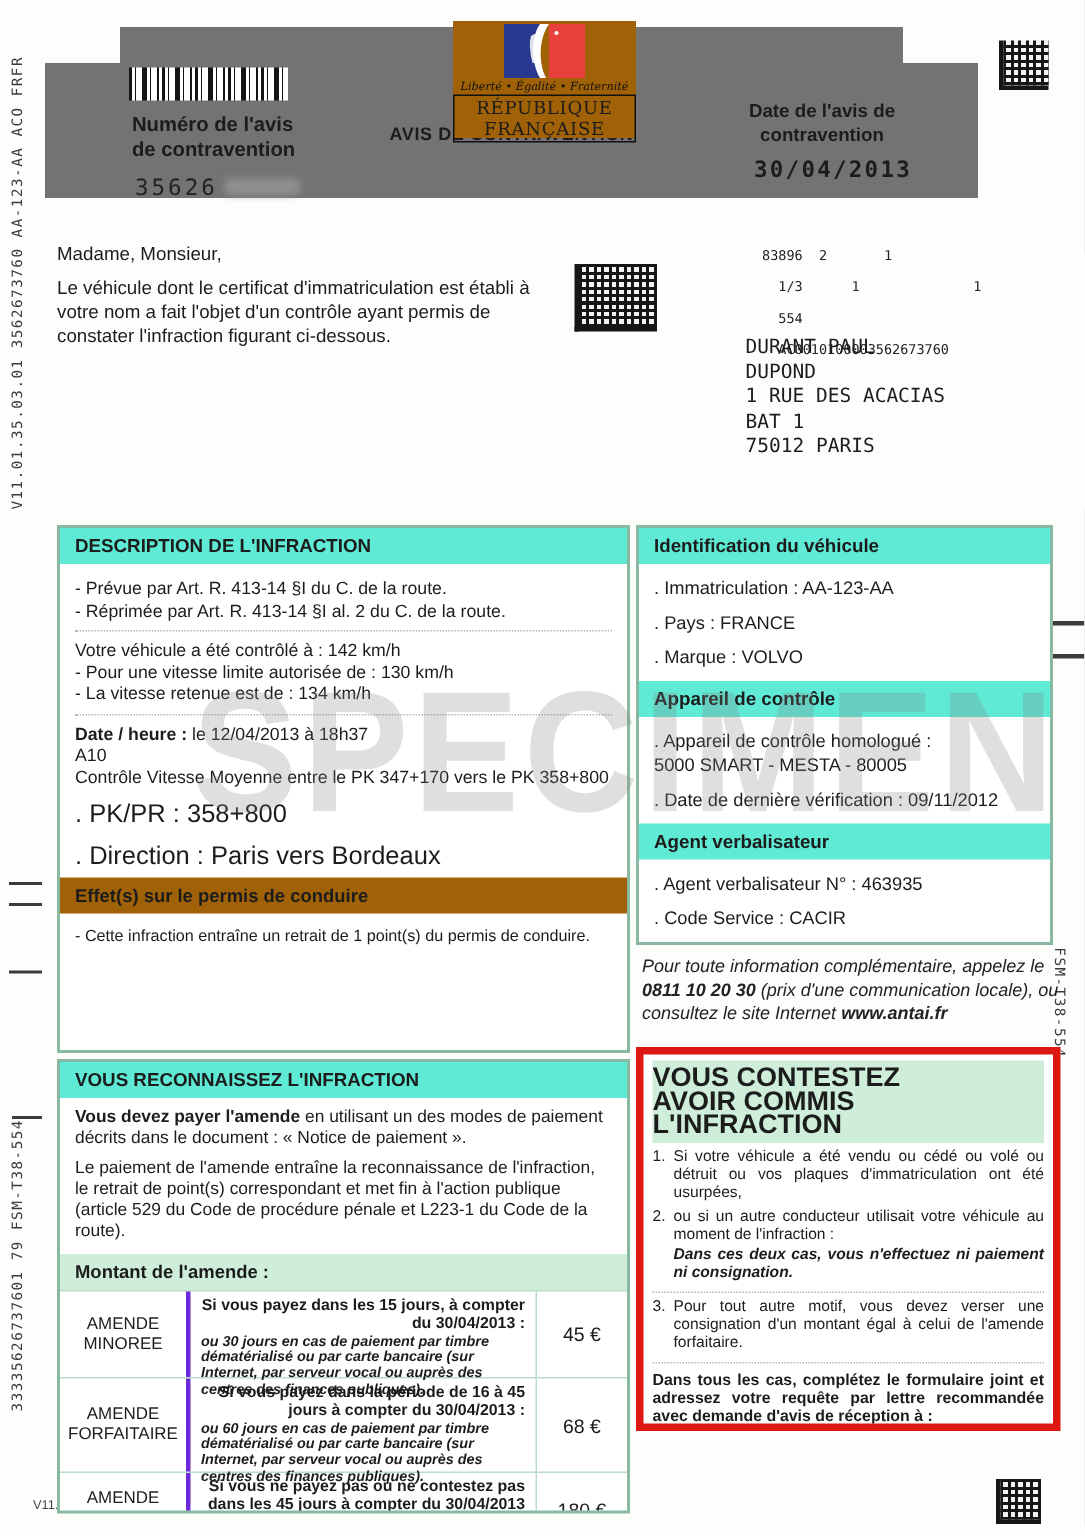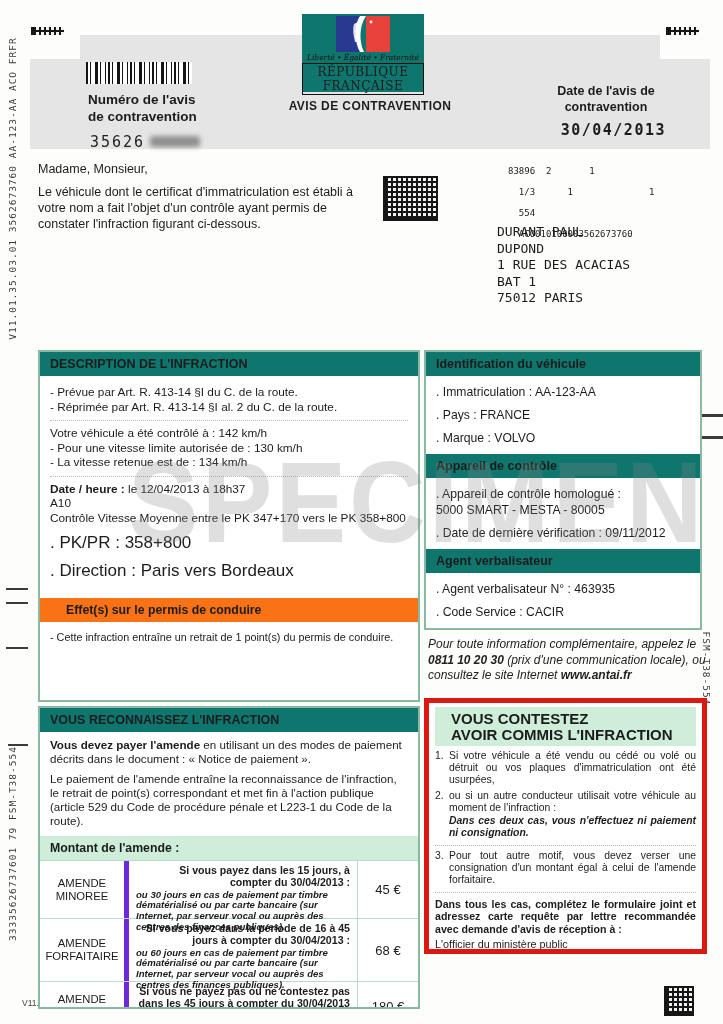--- a/index.html
+++ b/index.html
@@ -16,82 +16,82 @@
 
   .dash{position:absolute;background:#3b3b3b;height:2px;}
 
   
   .qr{position:absolute;background:
       repeating-linear-gradient(0deg,#161616 0 2px,transparent 2px 5px),
       repeating-linear-gradient(90deg,#161616 0 2px,#f2f2f0 2px 5px);
       border-left:3px solid #161616;border-bottom:3px solid #161616;}
 
   
-  .banner{position:absolute;left:30px;top:35px;width:680px;height:114px;background:#e5e5e5;}
+  .banner{position:absolute;left:30px;top:18px;width:622px;height:114px;background:#737373;}
   .notch{position:absolute;top:0;width:50px;height:24px;background:#fdfdfb;}
   .barcode{position:absolute;left:56px;top:27px;width:106px;height:22px;background:
       repeating-linear-gradient(90deg,#141414 0 2px,#fff 2px 4px,#141414 4px 5px,#fff 5px 9px,
       #141414 9px 12px,#fff 12px 14px,#141414 14px 15px,#fff 15px 19px,#141414 19px 20px,#fff 20px 22px);}
   .notice-label{position:absolute;left:58px;top:56px;font-weight:bold;font-size:13.5px;line-height:17px;white-space:pre-line;}
   .notice-number{position:absolute;left:60px;top:98px;font-family:"DejaVu Sans Mono",monospace;font-size:15px;letter-spacing:2px;color:#222;}
   .blur{display:inline-block;width:50px;height:11px;background:#8f8f8f;filter:blur(2.5px);border-radius:3px;vertical-align:baseline;margin-left:5px;}
   .doc-title{position:absolute;left:0;width:100%;top:64px;text-align:center;font-size:12px;font-weight:bold;letter-spacing:.4px;}
   .date-label{position:absolute;right:26px;top:48px;width:156px;text-align:center;font-size:12.5px;font-weight:bold;line-height:16px;white-space:pre-line;}
   .date-value{position:absolute;right:44px;top:86px;font-family:"DejaVu Sans Mono",monospace;font-weight:bold;font-size:15px;letter-spacing:1.5px;}
 
   
-  .logo{position:absolute;left:302px;top:14px;width:122px;height:78px;background:#0f766e;text-align:center;padding-top:2px;box-sizing:border-box;}
+  .logo{position:absolute;left:302px;top:14px;width:122px;height:78px;background:#a16207;text-align:center;padding-top:2px;box-sizing:border-box;}
   .logo svg{display:block;margin:0 auto;}
   .motto{font-family:"DejaVu Serif",serif;font-style:italic;font-size:7.5px;color:#111;margin-top:1px;}
   .country{display:inline-block;font-family:"DejaVu Serif",serif;font-size:12px;font-weight:normal;letter-spacing:.5px;
            border:1px solid #111;padding:1px 4px;margin-top:1px;}
 
   
   .salutation{position:absolute;left:38px;top:162px;font-size:12.5px;}
   .intro{position:absolute;left:38px;top:184px;width:322px;font-size:12.5px;line-height:16px;}
   .dm-addr{position:absolute;left:383px;top:176px;width:52px;height:42px;}
   .routing{position:absolute;left:492px;top:166px;font-family:"DejaVu Sans Mono",monospace;font-size:9px;line-height:10.5px;white-space:pre;color:#222;margin-left:16px;}
   .recipient{position:absolute;left:497px;top:224px;font-family:"DejaVu Sans Mono",monospace;font-size:13px;line-height:16.5px;}
 
   
   .box{position:absolute;background:#fff;border:2px solid #8ab9a2;box-sizing:border-box;overflow:hidden;}
-  .band{background:#0f766e;font-weight:bold;font-size:12.5px;padding:5px 10px;}
+  .band{background:#5eead4;font-weight:bold;font-size:12.5px;padding:5px 10px;}
   #box-infraction{left:38px;top:350px;width:382px;height:352px;}
   #box-vehicle{left:424px;top:350px;width:278px;height:280px;}
   #box-acknowledge{left:38px;top:706px;width:382px;height:303px;}
   .pad{padding:6px 10px;}
   .offense{font-weight:bold;font-size:12.3px;line-height:15.5px;}
   .legal{font-size:11.8px;line-height:14.5px;margin-top:3px;}
   .blockline{font-size:11.8px;line-height:14.5px;}
   .sep-top{border-top:1px dotted #b5b5b5;margin-top:6px;padding-top:5px;}
   .li{font-size:17px;margin-top:8px;}
   .b{font-weight:bold;}
-  .inner-band{margin:17px -10px 0;background:#f97316;font-weight:bold;font-size:12.3px;padding:5px 26px;}
+  .inner-band{margin:4px -10px 0;background:#a16207;font-weight:bold;font-size:12.3px;padding:5px 10px;}
   .effects-text{font-size:10.8px;margin-top:9px;}
 
   .vitem{margin:9px 10px;font-size:12.2px;}
   .vitem2{margin:2px 10px 9px;font-size:12.2px;}
 
   .info-note{position:absolute;left:428px;top:637px;width:278px;font-size:12px;font-style:italic;line-height:15.5px;color:#222;}
 
   .ack-p{margin:6px 10px 0;font-size:11.6px;line-height:14px;}
   .band2{margin-top:8px;background:#cfeeda;font-weight:bold;font-size:12.3px;padding:5px 10px;}
   .fine-row{display:flex;border-top:1px solid #b9dcc8;}
   .fine-name{width:80px;flex:none;display:flex;align-items:center;justify-content:center;text-align:center;
-             font-size:11.3px;line-height:13px;border-right:5px solid #6d28d9;padding:2px;}
+             font-size:11.3px;line-height:13px;border-right:3px solid #6d28d9;padding:2px;}
   .fine-desc{flex:1;padding:3px 7px;border-right:1px solid #b9dcc8;}
   .fine-desc .db{font-size:10.6px;line-height:12.3px;font-weight:bold;display:block;text-align:right;}
   .fine-desc .di{font-size:9.6px;line-height:10.8px;font-style:italic;font-weight:bold;display:block;margin-top:1px;}
   .fine-amount{width:60px;flex:none;display:flex;align-items:center;justify-content:center;font-size:13px;}
   .r1{height:57px;}.r2{height:62px;}.r3{height:48px;}
 
   
   #box-contest{position:absolute;left:424px;top:698px;width:283px;height:256px;border:5px solid #dd1712;
                background:#fff;box-sizing:border-box;padding:4px 6px;overflow:hidden;}
-  .contest-band{background:#cfeeda;font-weight:bold;font-size:15px;line-height:15.5px;padding:4px 16px;}
+  .contest-band{background:#cfeeda;font-weight:bold;font-size:18px;line-height:15.5px;padding:4px 0;}
   .c-item{display:flex;margin-top:4px;font-size:10.4px;line-height:12px;}
   .c-num{width:14px;flex:none;}
   .c-text{flex:1;text-align:justify;}
   .c-note{font-weight:bold;font-style:italic;font-size:10.4px;line-height:12px;margin:1px 0 0 14px;text-align:justify;}
   .c-sep{border-top:1px dotted #b5b5b5;margin-top:6px;padding-top:4px;}
   .c-footer{font-weight:bold;margin-top:6px;border-top:1px dotted #b5b5b5;padding-top:5px;
             font-size:10.6px;line-height:12.4px;text-align:justify;}
   .c-addr{font-size:10.8px;line-height:12.6px;}
   .c-addr-first{margin-top:3px;}
 
@@ -243,21 +243,21 @@
     </div>
     <div class="c-item">
       <span class="c-num">2.</span>
       <span class="c-text">ou si un autre conducteur utilisait votre véhicule au moment de l'infraction :</span>
     </div>
     <div class="c-note">Dans ces deux cas, vous n'effectuez ni paiement ni consignation.</div>
     <div class="c-item c-sep">
       <span class="c-num">3.</span>
       <span class="c-text">Pour tout autre motif, vous devez verser une consignation d'un montant égal à celui de l'amende forfaitaire.</span>
     </div>
-    <div class="c-footer">Dans tous les cas, complétez le formulaire joint et adressez carte requête par lettre recommandée avec demande d'avis de réception à :</div>
+    <div class="c-footer">Dans tous les cas, complétez le formulaire joint et adressez votre requête par lettre recommandée avec demande d'avis de réception à :</div>
     <div class="c-addr c-addr-first">L'officier du ministère public</div>
     <div class="c-addr">Contrôle Automatisé</div>
 
   </div>
 
   <div class="qr" style="left:664px;top:986px;width:27px;height:27px;"></div>
 
 </div>
 
 </body></html>

